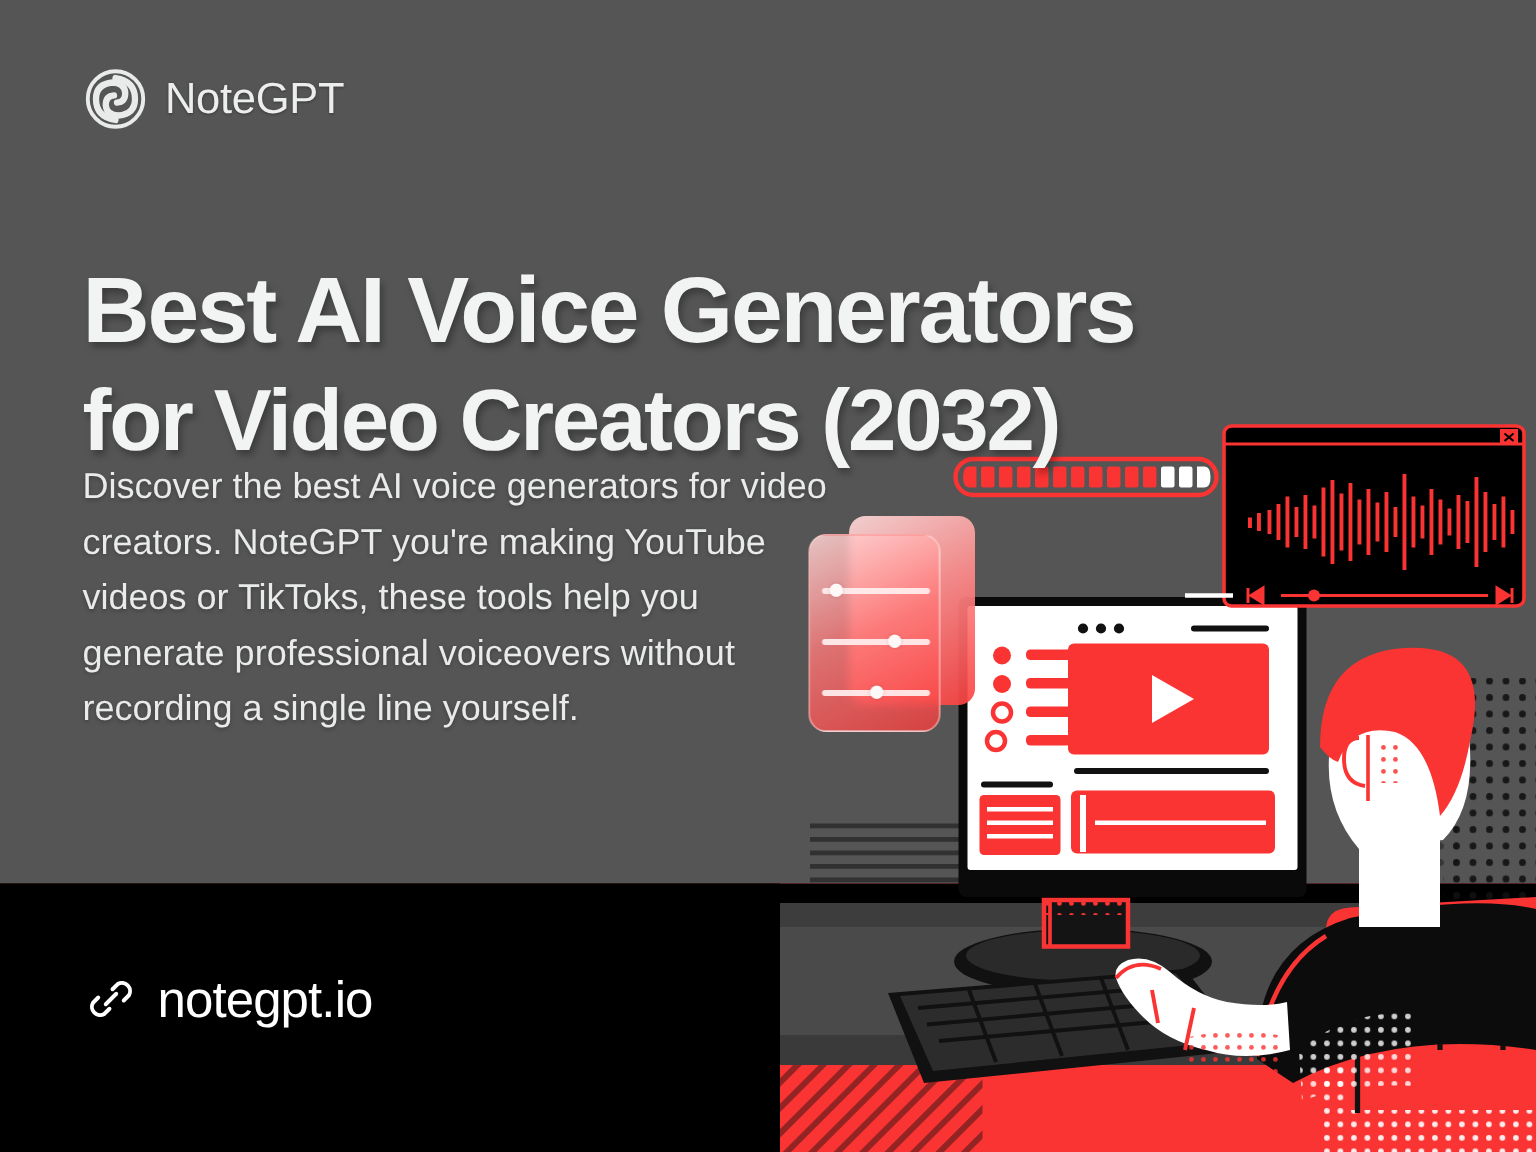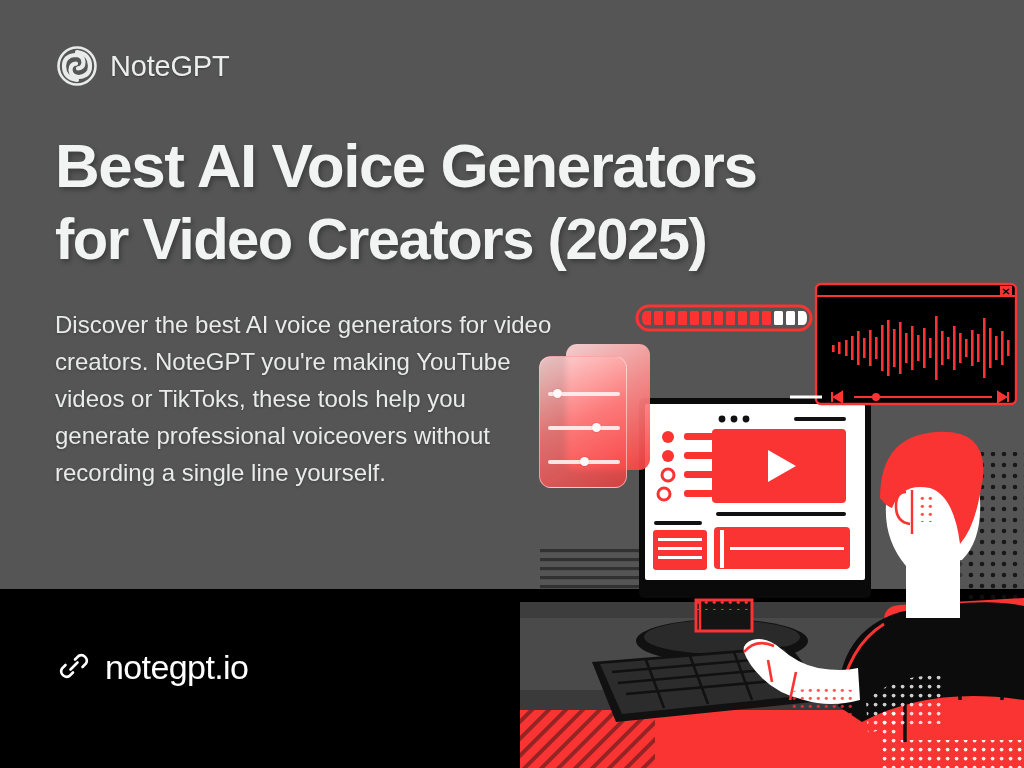--- a/index.html
+++ b/index.html
@@ -41,21 +41,21 @@
   .headline {
     position:absolute; left:55px; top:128px; width:920px;
     z-index:40; pointer-events:none;
   }
   .headline .l1, .headline .l2 {
     color:#f2f3f3; font-weight:700;
     letter-spacing:-1.5px;
     text-shadow:2px 3px 5px rgba(0,0,0,.30);
     white-space:nowrap;
   }
-  .headline .l1 { font-size:62px; line-height:76px; }
+  .headline .l1 { font-size:62px; line-height:76px;margin-top:42px; }
   .headline .l2 { font-size:58px; line-height:70px; }
 
   
   .subcopy {
     position:absolute; left:55px; top:306px; width:505px;
     font-size:24px; line-height:37px; font-weight:400;
     color:#e9eaea; z-index:40;
     text-shadow:0 1px 3px rgba(0,0,0,.28);
   }
 
@@ -346,21 +346,21 @@
     <svg class="logo-mark" viewBox="0 0 40 40">
       <circle cx="20" cy="20" r="18.5" fill="none" stroke="#e9eaea" stroke-width="2.6"></circle>
       <path d="M20 6 Q33 8 33 20 Q33 30 22 31 Q14 31 13.5 24 Q13.5 18 19 17.6" fill="none" stroke="#e9eaea" stroke-width="4.2" stroke-linecap="round"></path>
       <path d="M20 34 Q7 32 7 20 Q7 10 18 9 Q26 9 26.5 16 Q26.5 22 21 22.4" fill="none" stroke="#e9eaea" stroke-width="4.2" stroke-linecap="round"></path>
     </svg>
     <span class="logo-word">NoteGPT</span>
   </div>
 
   <div class="headline">
     <div class="l1">Best AI Voice Generators</div>
-    <div class="l2">for Video Creators (2025)</div>
+    <div class="l2">for Video Creators (2032)</div>
   </div>
 
   <p class="subcopy">Discover the best AI voice generators for video creators. NoteGPT you're making YouTube videos or TikToks, these tools help you generate professional voiceovers without recording a single line yourself.</p>
 
   <div class="footer">
     <svg class="footer-icon" viewBox="0 0 34 34">
       <g fill="none" stroke="#ffffff" stroke-width="2.6" stroke-linecap="round">
         <path d="M13.5 19.5 L20.5 12.5"></path>
         <path d="M18 9.5 L21.5 6 A5.5 5.5 0 0 1 29 13.5 L25.5 17"></path>
         <path d="M16 22.5 L12.5 26 A5.5 5.5 0 0 1 5 18.5 L8.5 15"></path>

